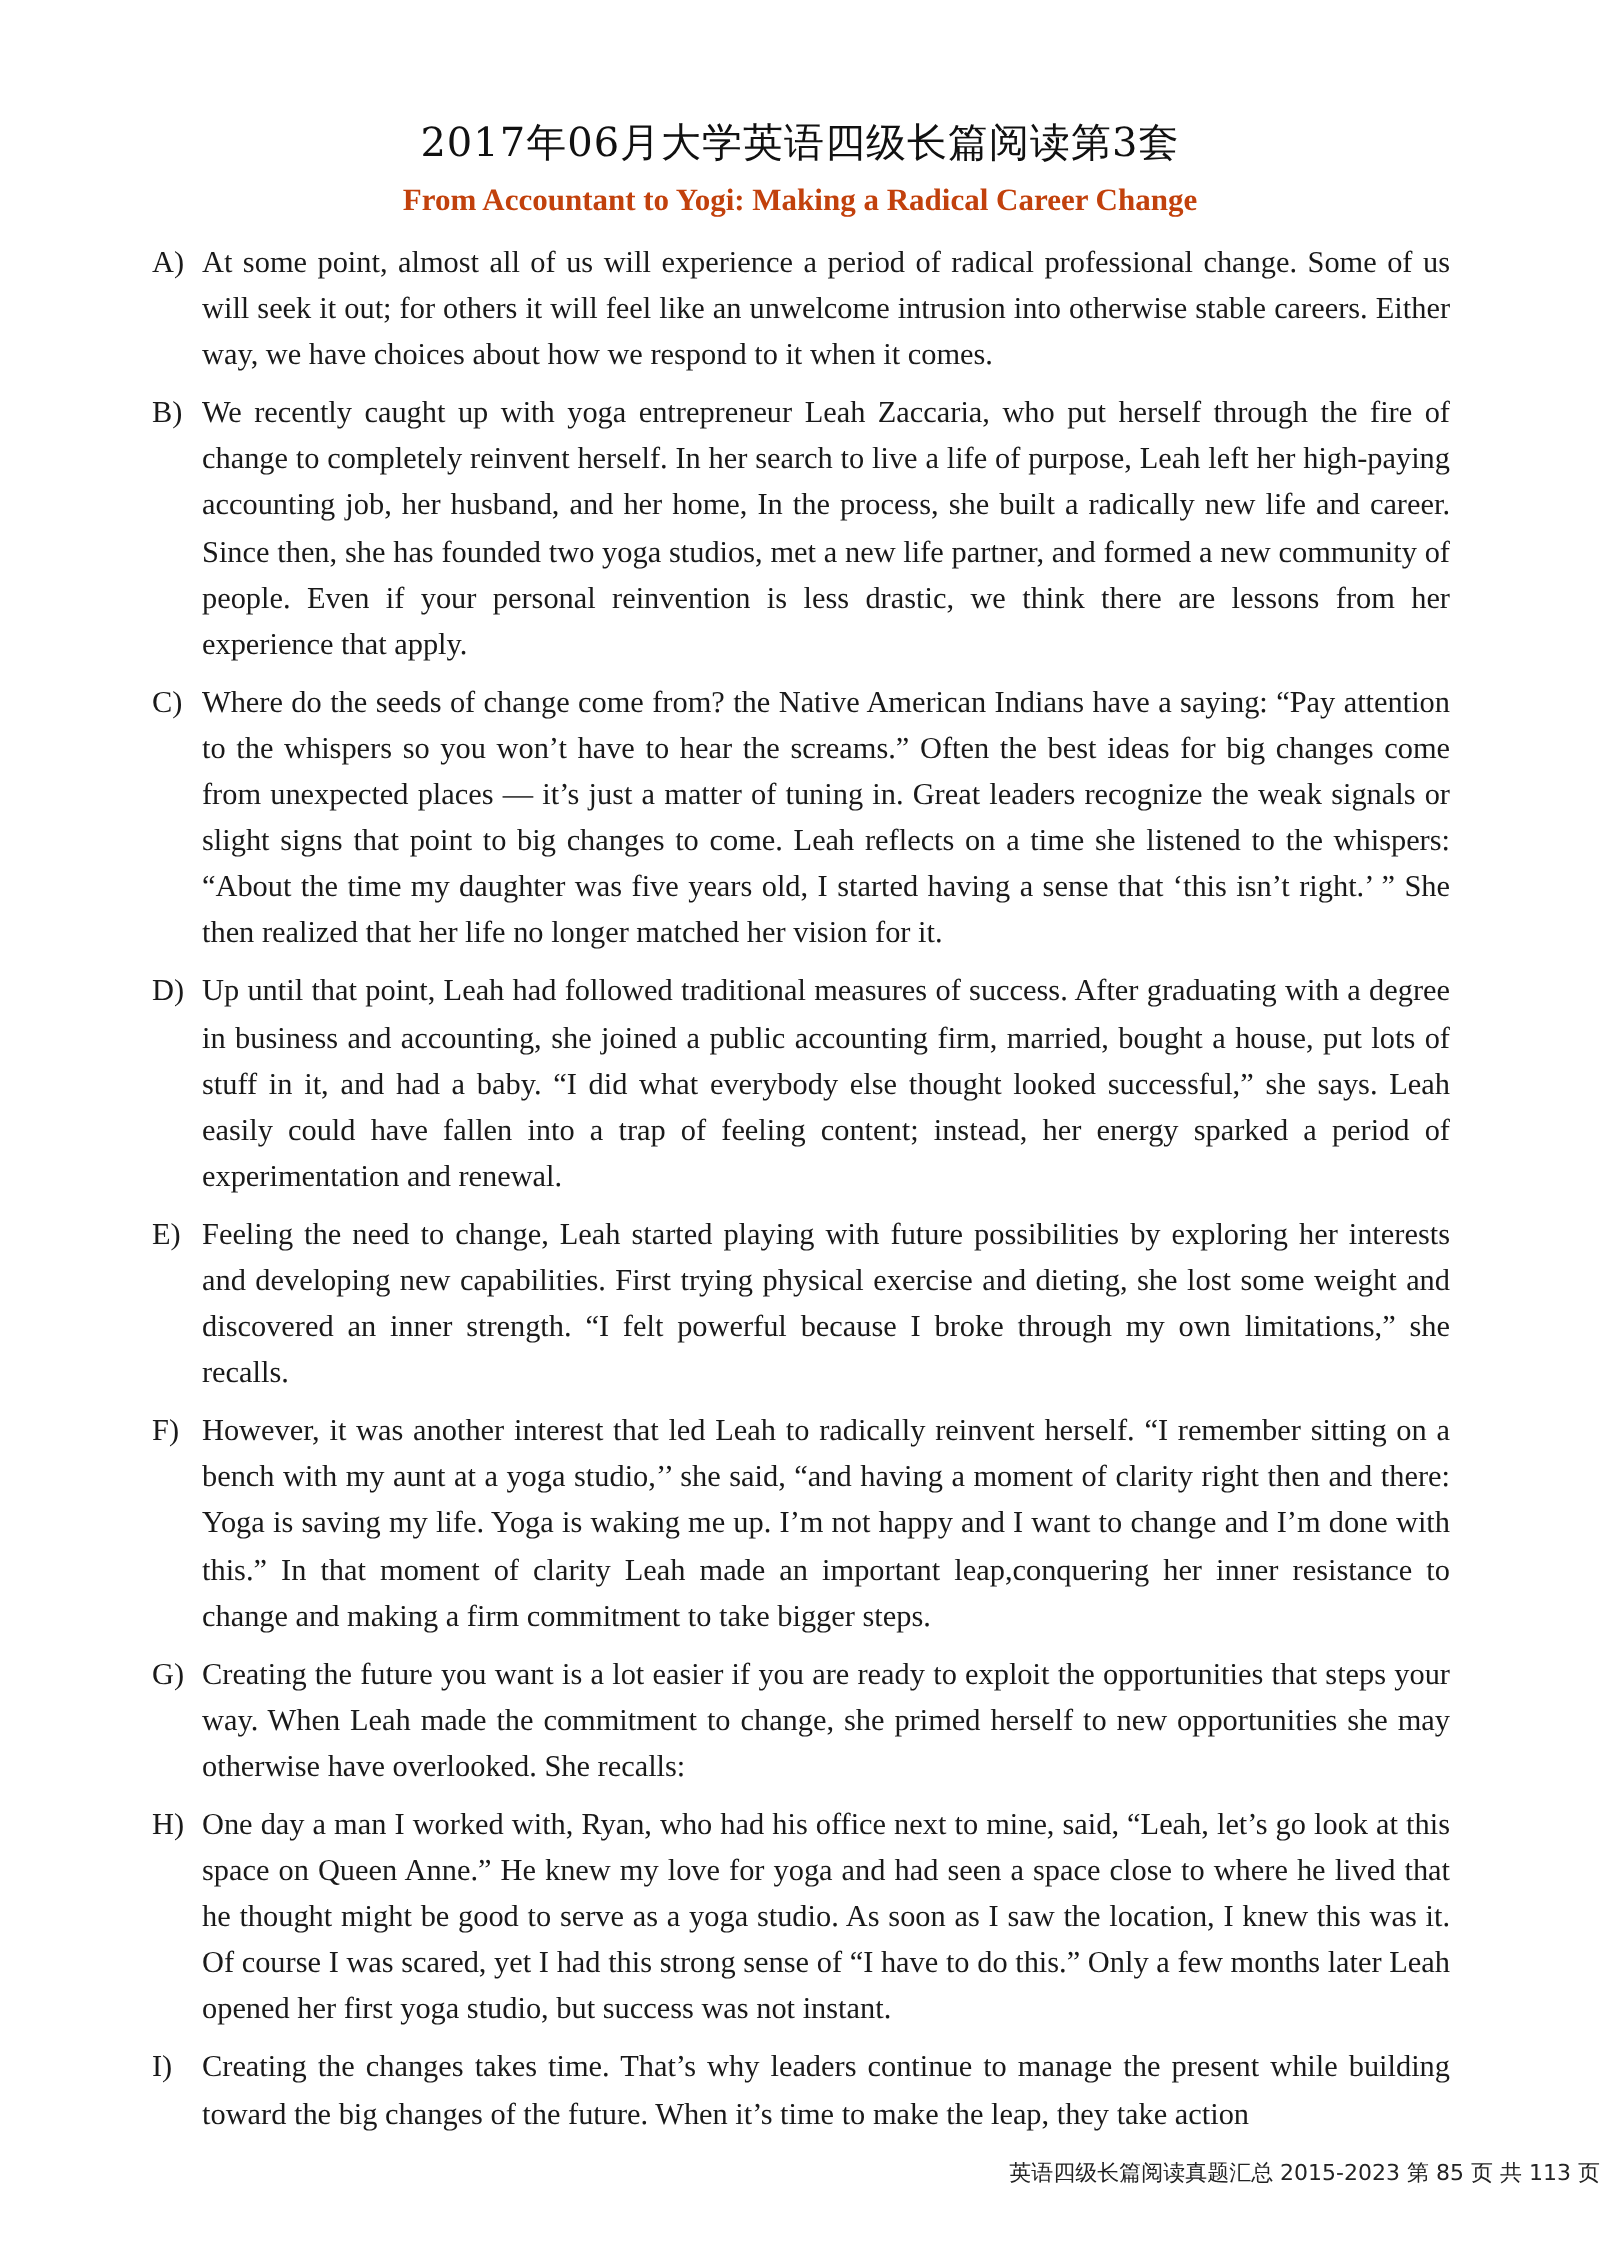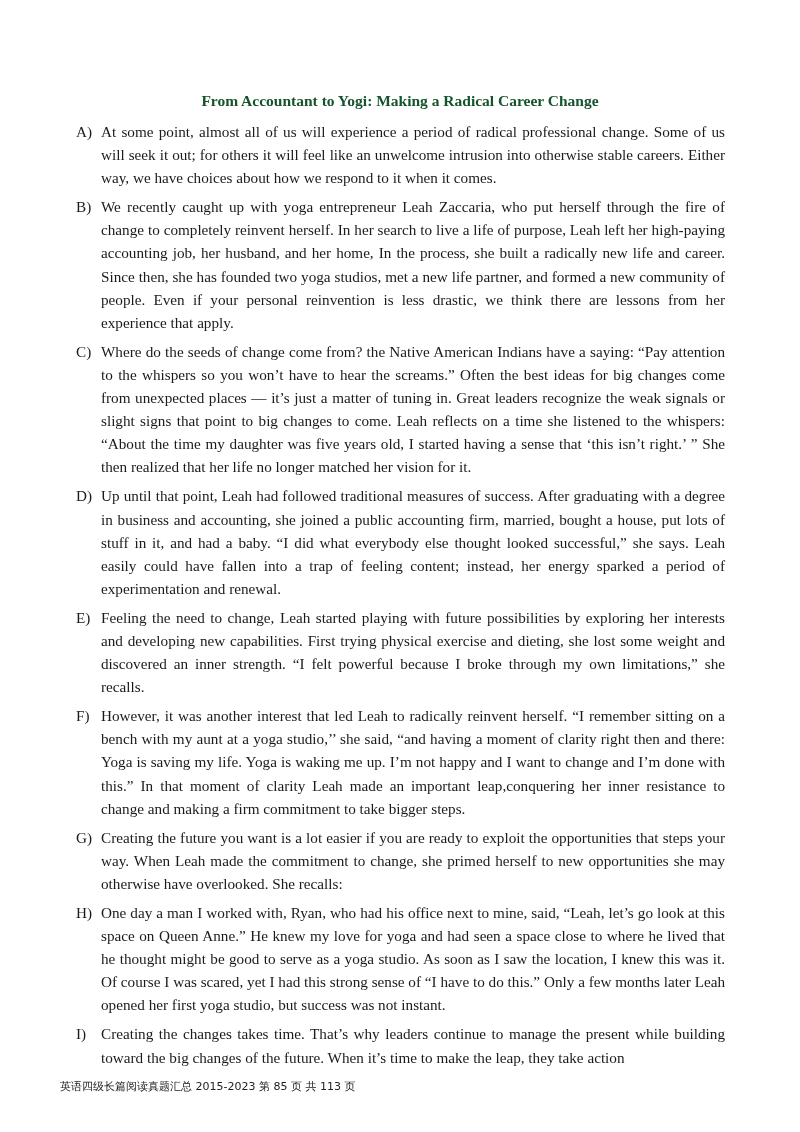--- a/index.html
+++ b/index.html
@@ -33,21 +33,21 @@
       color: #111;
     }
     .article-title {
       position: absolute;
       top: 92px;
       left: 0;
       width: 800px;
       text-align: center;
       font-size: 15.5px;
       font-weight: bold;
-      color: #14532d;
+      color: #c2410c;
     }
     .body {
       position: absolute;
       top: 120px;
       left: 76px;
       width: 649px;
     }
     .para {
       position: relative;
       padding-left: 25px;
@@ -62,33 +62,34 @@
       top: 0;
     }
     .para-text {
       display: block;
     }
     .footer {
       position: absolute;
       top: 1079px;
       left: 0;
       width: 800px;
-      text-align: left;
+      text-align: right;
       font-family: "DejaVu Sans", "Liberation Sans", sans-serif;
       font-size: 11px;
       color: #222;
       padding-left: 60px;
       box-sizing: border-box;
     }
   </style>
 </head>
 <body>
 
 <div class="page">
 
+  <div class="doc-title">2017年06月大学英语四级长篇阅读第3套</div>
 
   <div class="article-title">From Accountant to Yogi: Making a Radical Career Change</div>
 
   <div class="body">
 
     <div class="para">
       <span class="para-label">A)</span>
       <span class="para-text">At some point, almost all of us will experience a period of radical professional change. Some of us will seek it out; for others it will feel like an unwelcome intrusion into otherwise stable careers. Either way, we have choices about how we respond to it when it comes.</span>
     </div>
 

